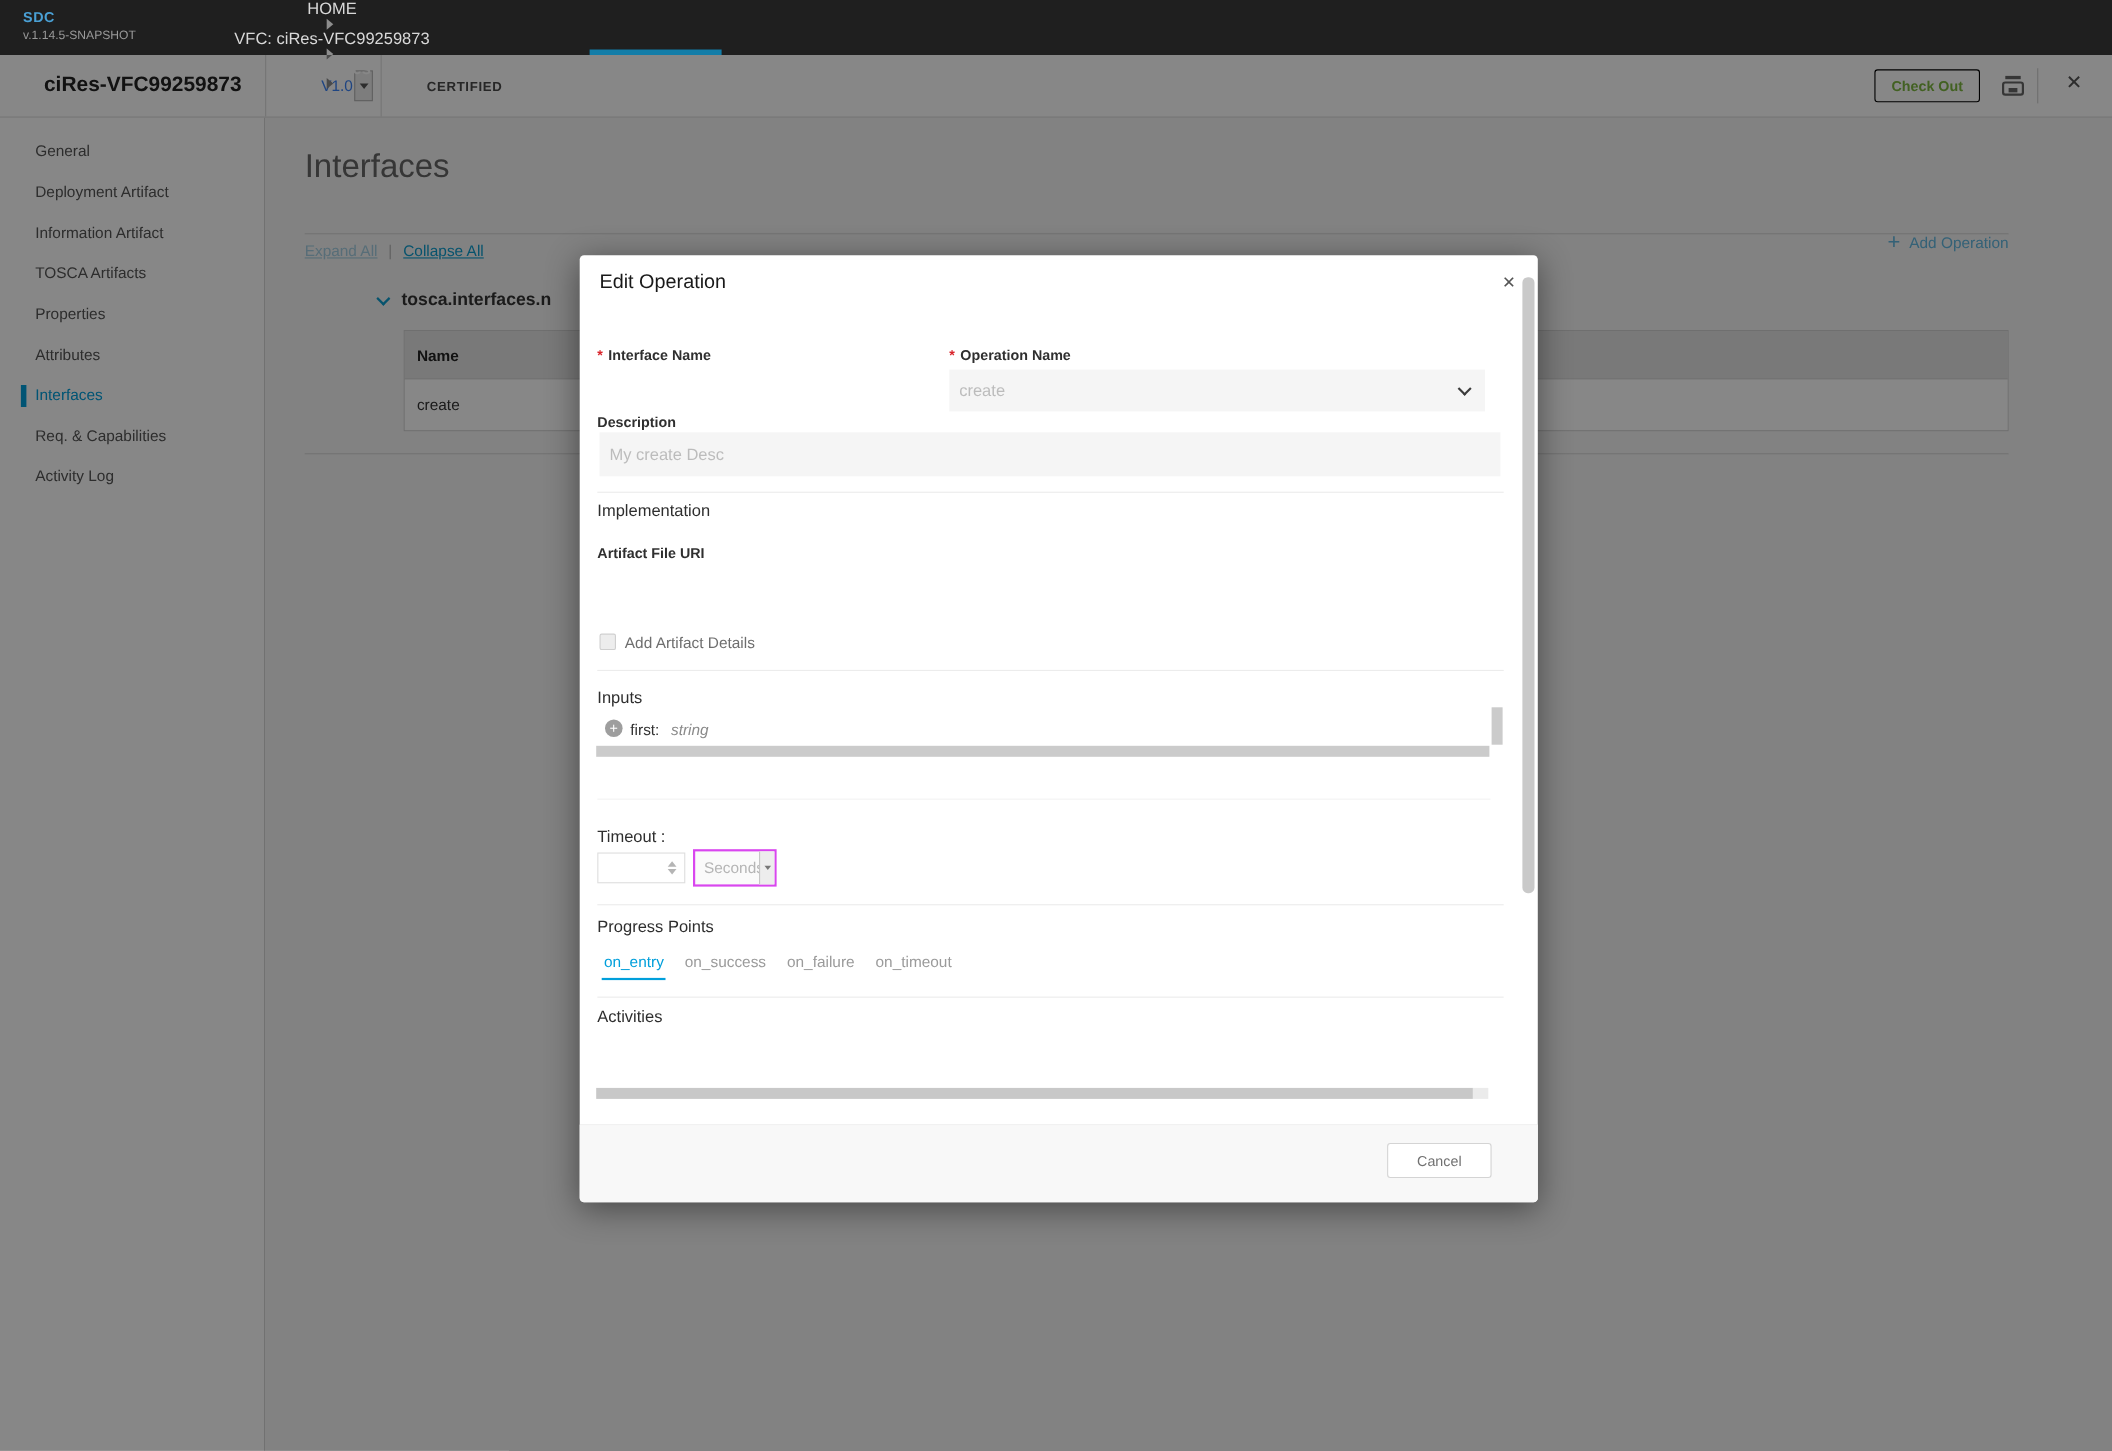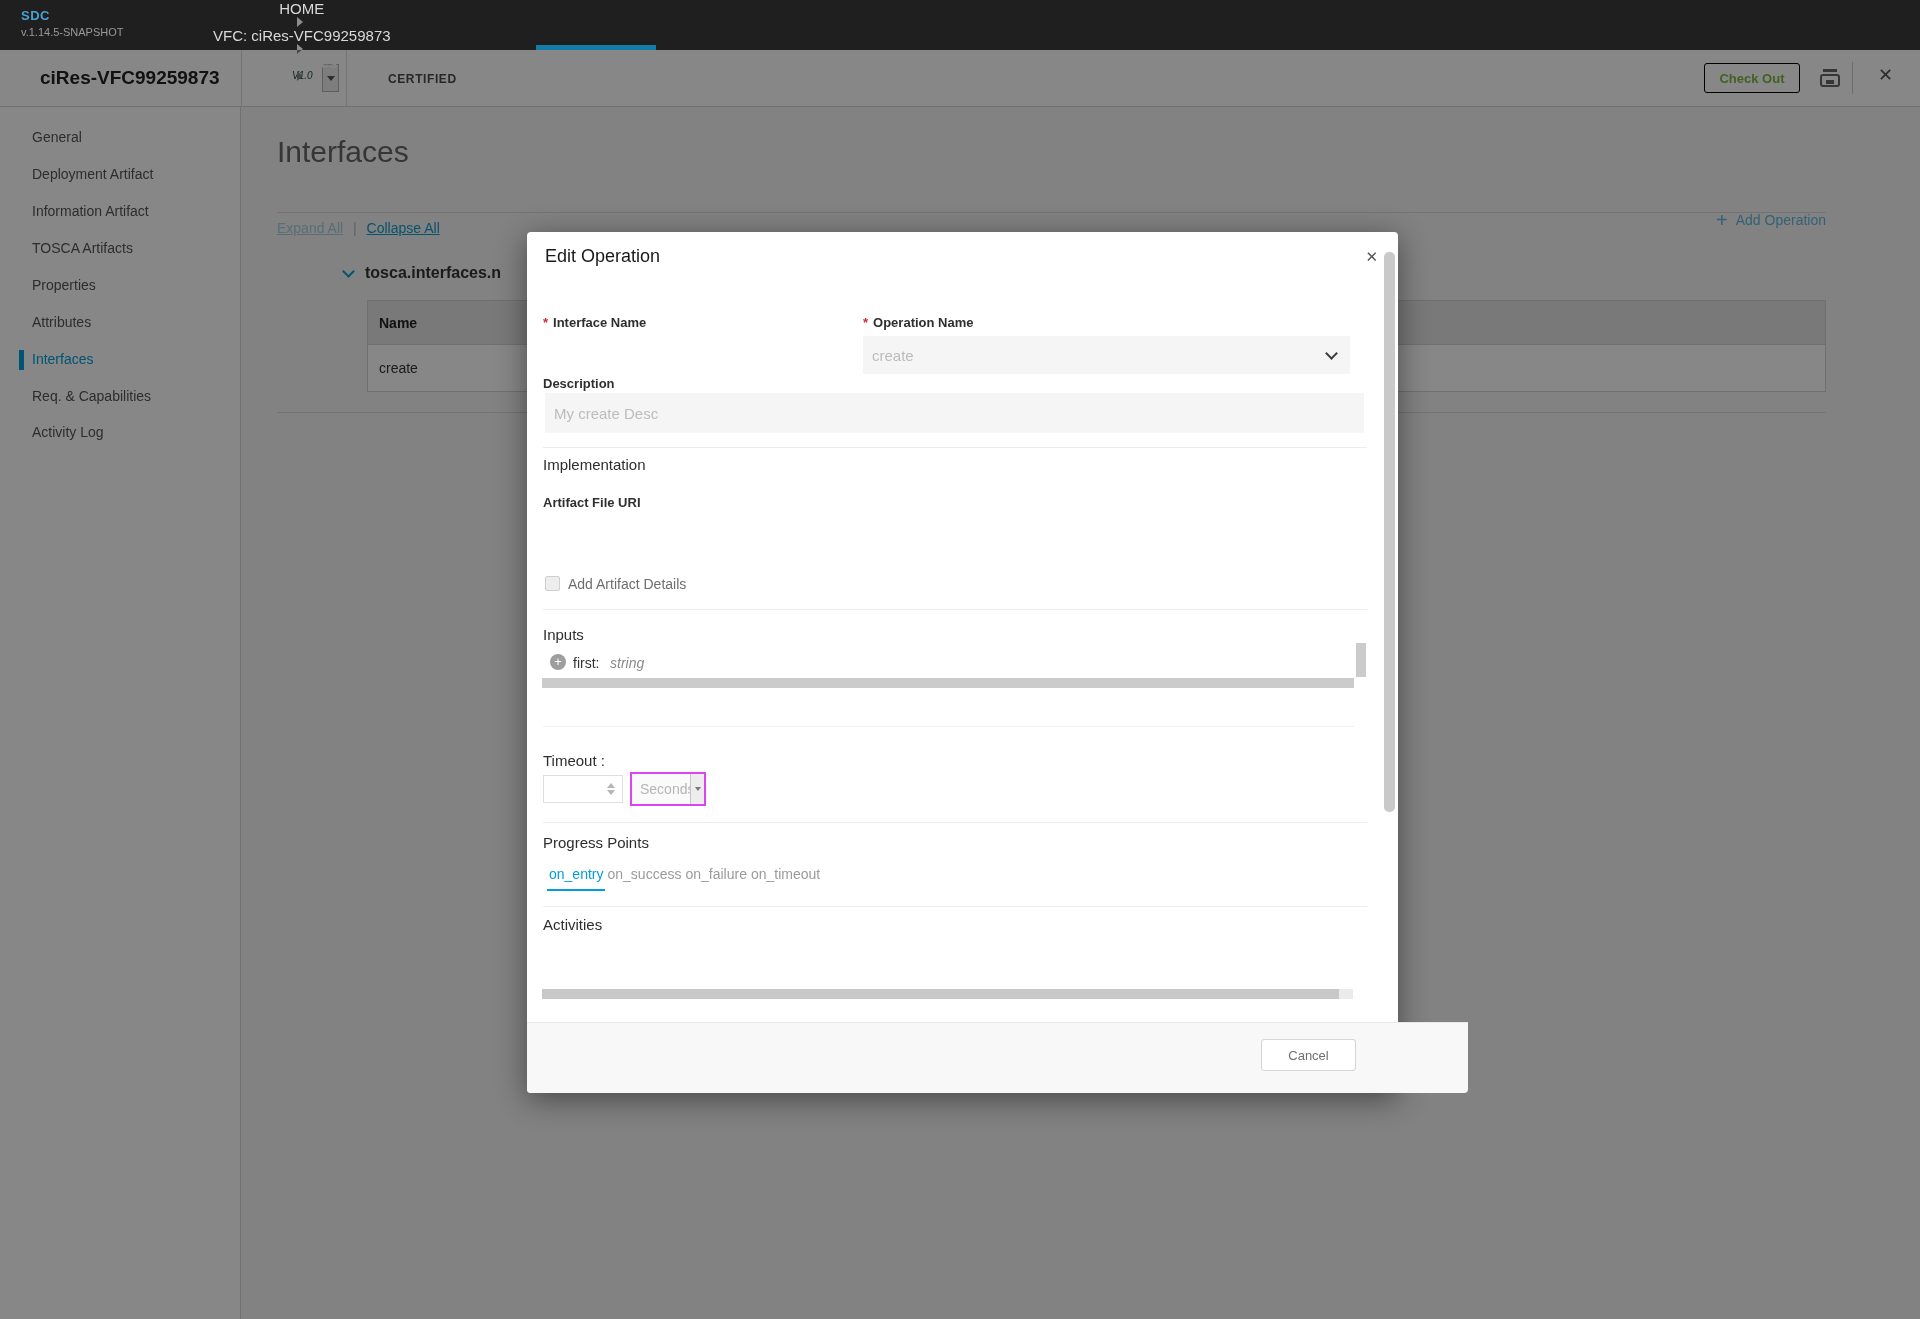--- a/index.html
+++ b/index.html
@@ -16,21 +16,21 @@
   .nav-tab.active { color:#fff; font-weight:700; }
   .bc-arrow { width:0; height:0; border-left:6px solid #8d8d8d; border-top:5px solid transparent;
               border-bottom:5px solid transparent; margin:0 28px 0 24px; }
   .tab-underline { position:absolute; left:536px; top:45px; width:120px; height:5px; background:#137da8; }
 
   
   .header { position:absolute; left:0; top:50px; width:1920px; height:57px; background:#fff;
             border-bottom:1px solid #d4d4d4; }
   .hdr-title { position:absolute; left:40px; top:17px; font-size:19px; font-weight:700; color:#222; }
   .hdr-div { position:absolute; top:0; height:100%; border-left:1px solid #dcdcdc; }
-  .hdr-version { position:absolute; left:292px; top:20px; font-size:10px; color:#14532d;font-style:italic; }
+  .hdr-version { position:absolute; left:292px; top:20px; font-size:14px; color:#3b82f6; }
   .hdr-vbox { position:absolute; left:322px; top:14px; width:17px; height:28px; background:#ededed;
               border:1px solid #b4b4b4; display:flex; align-items:center; justify-content:center; }
   .caret-down { width:0; height:0; border-left:4px solid transparent; border-right:4px solid transparent;
                 border-top:5px solid #555; }
   .hdr-status { position:absolute; left:388px; top:22px; font-size:12px; font-weight:700;
                 letter-spacing:.6px; color:#4a4a4a; }
   .checkout-btn { position:absolute; left:1704px; top:13px; width:96px; height:30px; background:transparent;
                   border:1px solid #000000; border-radius:3px; color:#7db740; font-size:13px; font-weight:700;
                   display:flex; align-items:center; justify-content:center; cursor:pointer; }
   .printer-icon { position:absolute; left:1818px; top:17px; width:24px; height:22px; }
@@ -107,27 +107,27 @@
              border-right:4px solid transparent; border-bottom:5px solid #b5b5b5; cursor:pointer; }
   .spin-down { position:absolute; right:7px; bottom:7px; width:0; height:0; border-left:4px solid transparent;
              border-right:4px solid transparent; border-top:5px solid #b5b5b5; cursor:pointer; }
   .t-select { position:absolute; left:103px; top:540px; width:76px; height:34px; background:#fafafa;
               border:2px solid #d946ef; display:flex; align-items:center; padding-left:8px;
               font-size:14px; color:#b5b5b5; }
   .t-sel-arrow { position:absolute; right:0; top:0; width:14px; height:100%; border-left:1px solid #c6c6c6;
                  background:#ededed; display:flex; align-items:center; justify-content:center; cursor:pointer; }
   .t-sel-arrow .caret-down { border-left-width:3px; border-right-width:3px; border-top-width:4px;
                              border-top-color:#777; }
-  .pp-tabs { position:absolute; left:20px; top:634px; display:flex; }
+  .pp-tabs { position:absolute; left:20px; top:634px; display:flex; column-gap:15px; }
   .pp-tab { font-size:14px; color:#9b9b9b; padding:0 2px 7px 2px; cursor:pointer; }
   .pp-tab.active { color:#009fdb; border-bottom:2px solid #009fdb; }
   .b-hscroll { position:absolute; left:15px; top:757px; width:797px; height:10px; background:#c8c8c8;
                cursor:pointer; }
   .b-hscroll-track { position:absolute; left:812px; top:757px; width:14px; height:10px; background:#ebebeb; }
-  .m-footer { position:absolute; left:0; top:790px; width:941px; height:71px; background:#f8f8f8;
+  .m-footer { position:absolute; left:0; top:790px; width:871px; height:71px; background:#f8f8f8;
               border-top:1px solid #e9e9e9; border-radius:0 0 4px 4px; }
   .cancel-btn { position:absolute; left:734px; top:16px; width:95px; height:32px; background:#fff;
                 border:1px solid #d4d4d4; border-radius:3px; font-size:13px; color:#717171;
                 display:flex; align-items:center; justify-content:center; cursor:pointer; }
 </style>
 </head>
 <body>
 
 <div class="nav">
   <div class="nav-logo-wrap">

